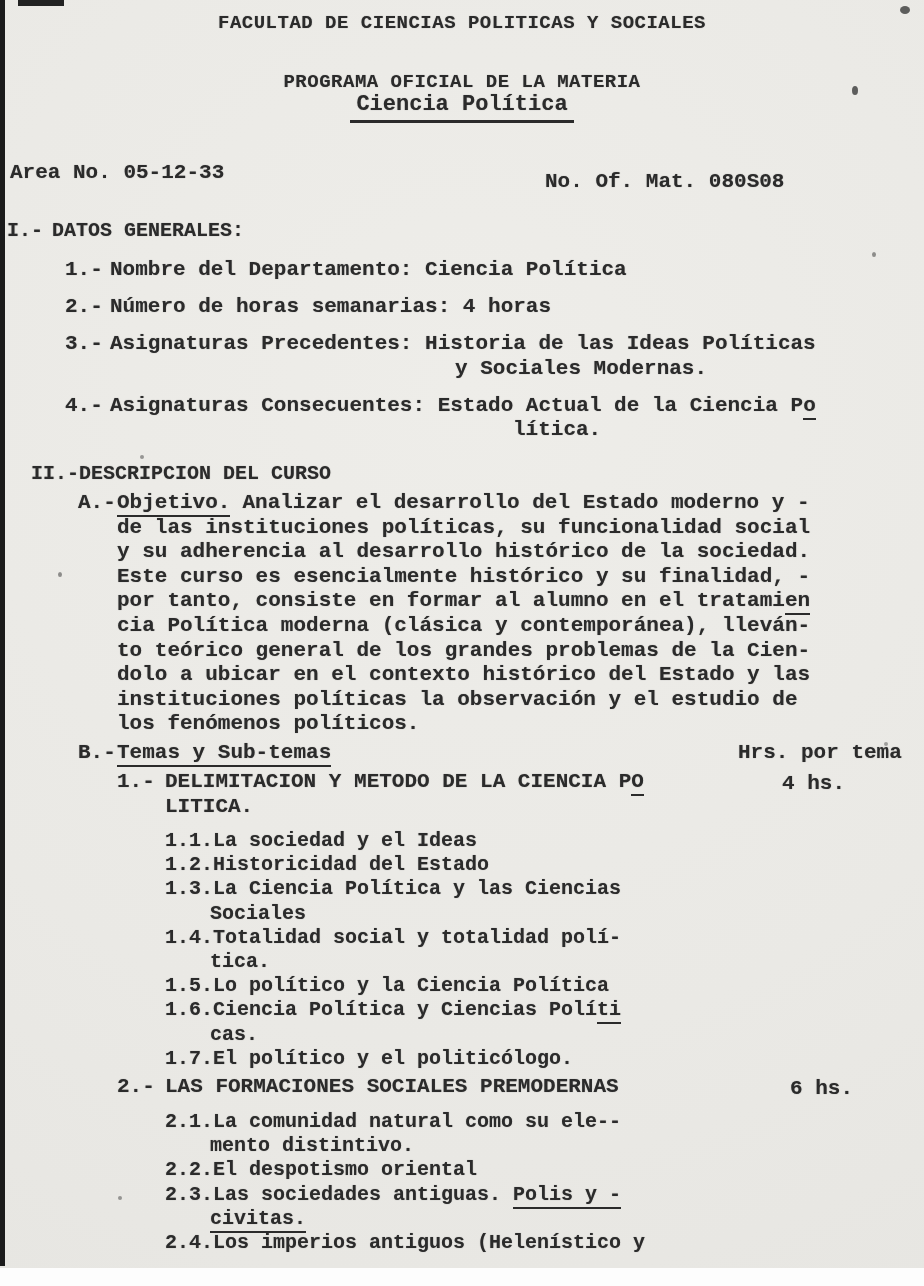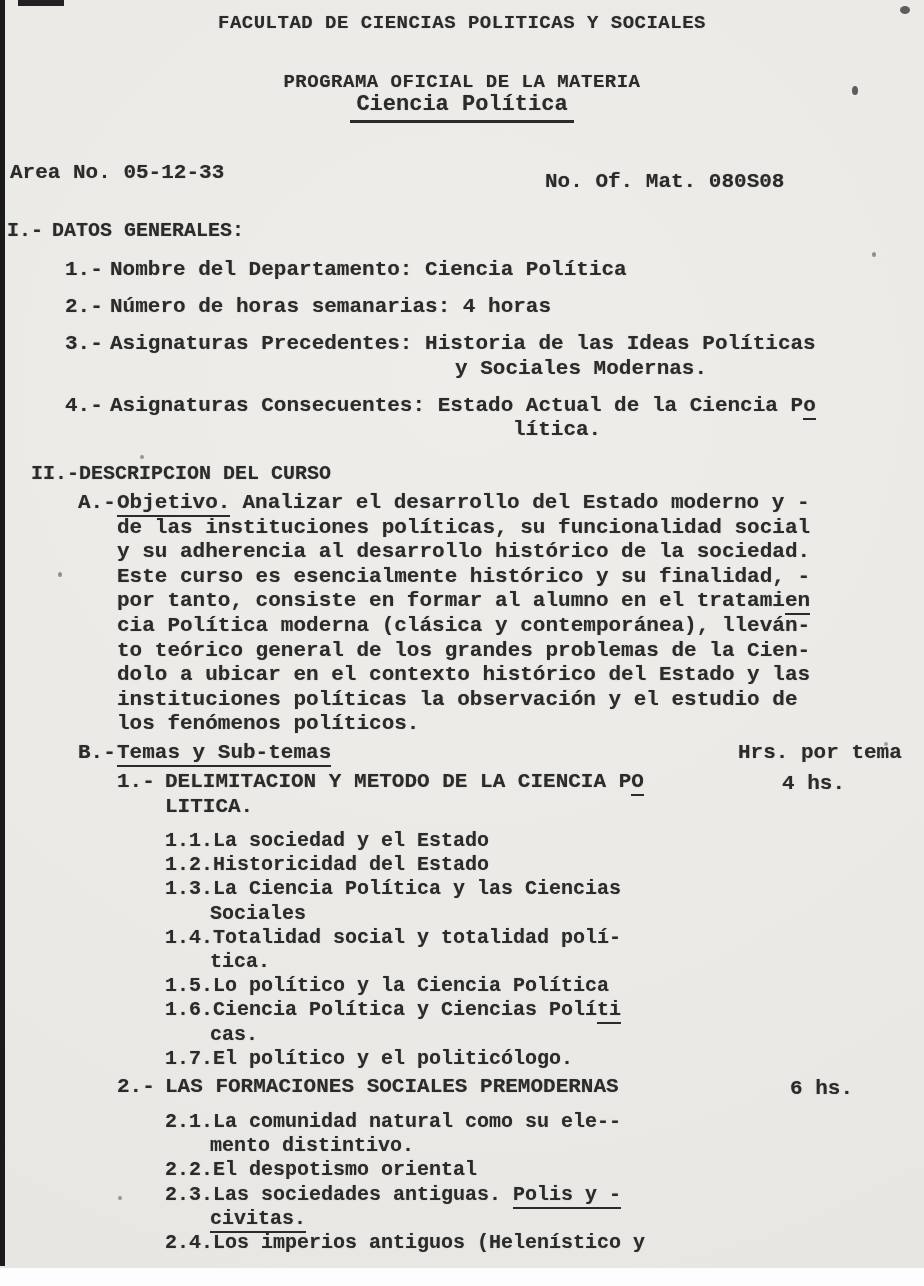--- a/index.html
+++ b/index.html
@@ -97,21 +97,21 @@
   <div class="abs fs21" style="top:741px;left:738px;">Hrs. por tema</div>
 
   <div class="abs fs21" style="top:770px;left:117px;">1.-</div>
   <div class="abs fs21 lh" style="top:770px;left:165px;">
     <div><span>DELIMITACION Y METODO DE LA CIENCIA P</span><span class="u">O</span></div>
     <div>LITICA.</div>
   </div>
   <div class="abs fs21" style="top:772px;left:782px;">4 hs.</div>
 
   <div class="abs fs20 lh2" style="top:829px;left:165px;">
-    <div><span class="num">1.1.</span><span>La sociedad y el Estado</span></div>
+    <div><span class="num">1.1.</span><span>La sociedad y el Ideas</span></div>
     <div><span class="num">1.2.</span><span>Historicidad del Estado</span></div>
     <div>
       <div><span class="num">1.3.</span><span>La Ciencia Política y las Ciencias</span></div>
       <div class="scont">Sociales</div>
     </div>
     <div>
       <div><span class="num">1.4.</span><span>Totalidad social y totalidad polí-</span></div>
       <div class="scont">tica.</div>
     </div>
     <div><span class="num">1.5.</span><span>Lo político y la Ciencia Política</span></div>

